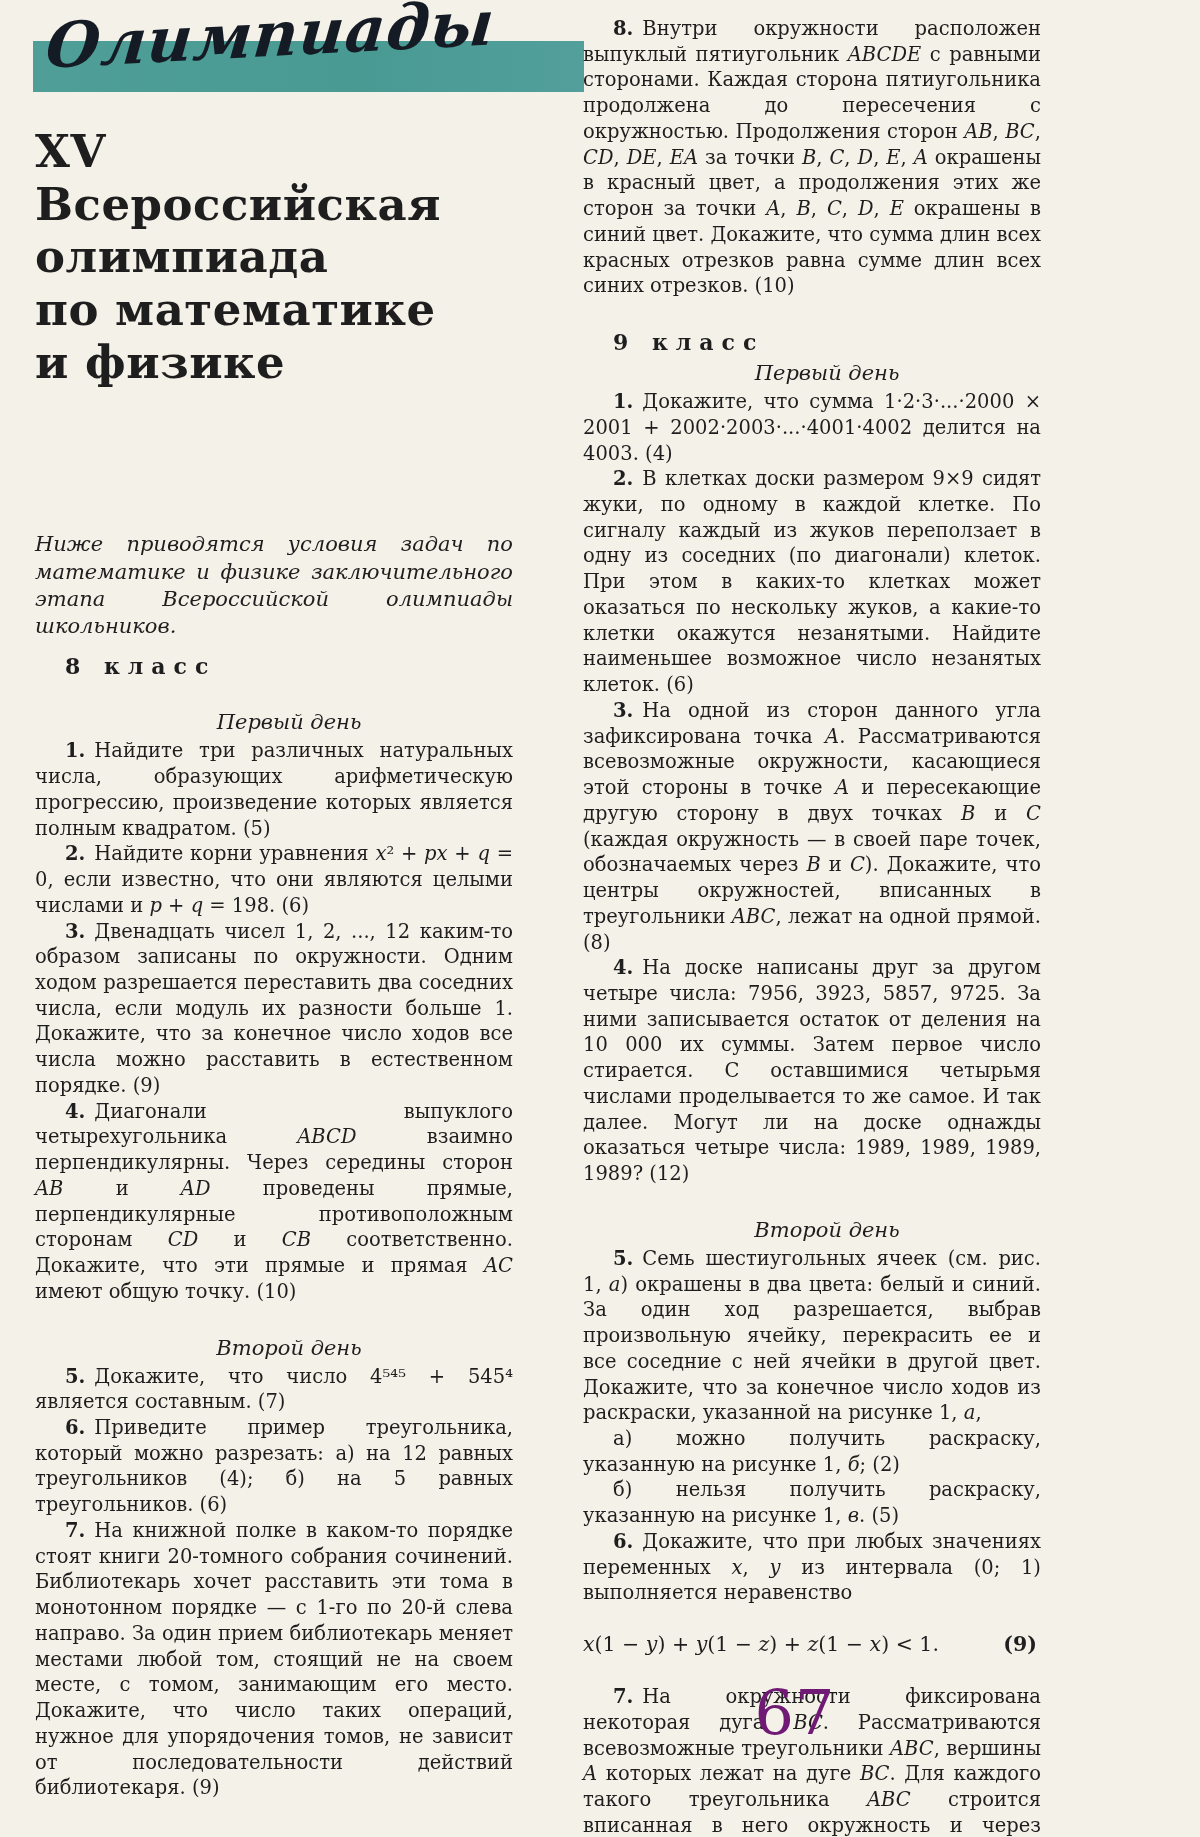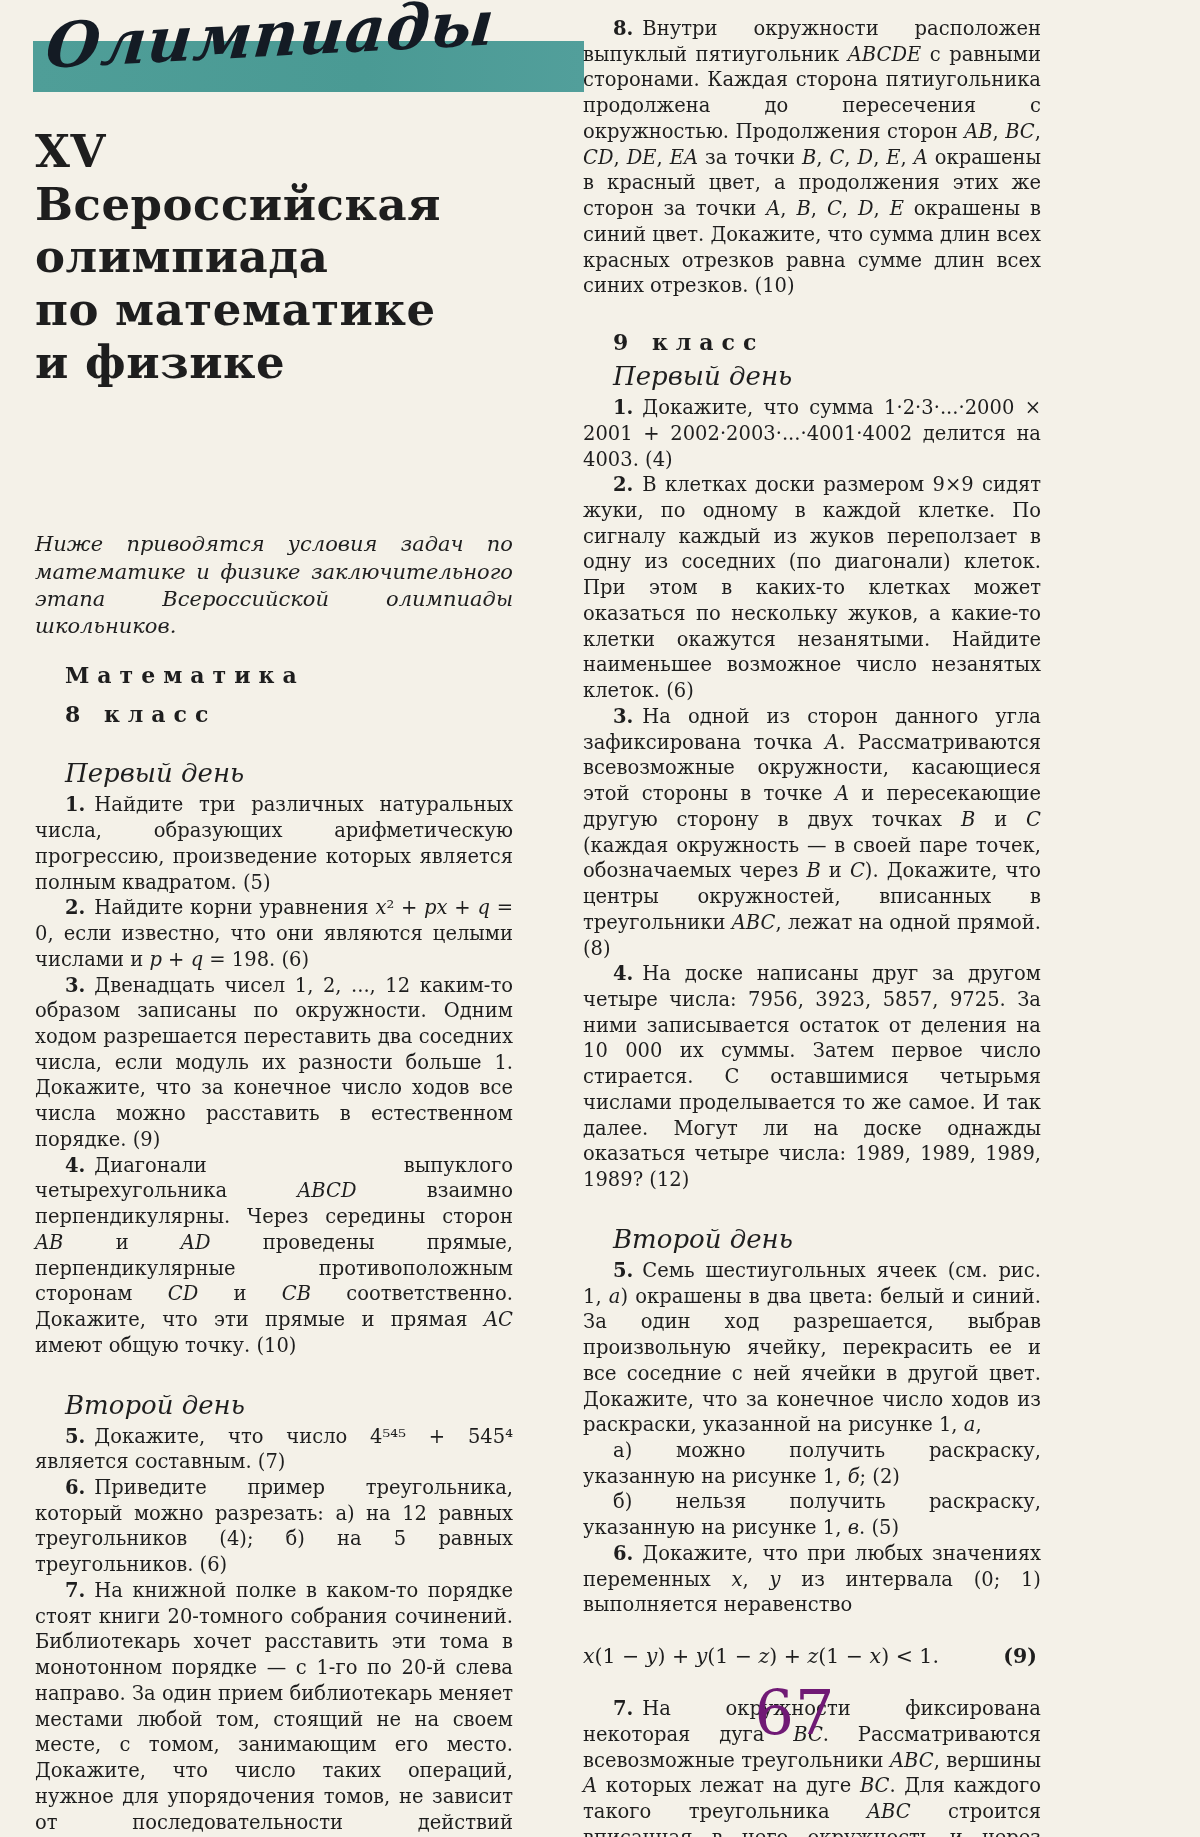--- a/index.html
+++ b/index.html
@@ -49,21 +49,21 @@
   .subject{
     margin:22px 0 0 0;padding-left:30px;
     font-size:22px;font-weight:bold;letter-spacing:8px;
   }
   .grade{
     margin:13px 0 0 0;padding-left:30px;
     font-size:22px;font-weight:bold;letter-spacing:8px;
   }
   .day{
     margin:31px 0 4px 0;padding-left:30px;
-    font-size:26px;font-weight:normal;font-style:italic;
+    font-size:21px;font-weight:normal;font-style:italic;text-align:center;
   }
   .problem{
     margin:0;
     font-size:19.5px;line-height:1.32;
     text-align:justify;
     text-indent:30px;
   }
   .pnum{font-weight:bold;margin-right:9px;}
   .col.right .first-problem{margin-top:16px;}
   .col.right .grade{margin-top:30px;}
@@ -91,21 +91,20 @@
   <div class="script">Олимпиады</div>
 
   <div class="col left">
     <h1 class="title">XV Всероссийская
 олимпиада
 по математике
 и физике</h1>
 
     <p class="lead first">Ниже приводятся условия задач по математике и физике заключительного этапа Всероссийской олимпиады школьников.</p>
 
-    <h2 class="subject">Математика</h2>
     <h3 class="grade">8 класс</h3>
 
     <h4 class="day">Первый день</h4>
     <p class="problem"><span class="pnum">1.</span><span class="ptext">Найдите три различных натуральных числа, образующих арифметическую прогрессию, произведение которых является полным квадратом. (5)</span></p>
     <p class="problem"><span class="pnum">2.</span><span class="ptext">Найдите корни уравнения <i>x</i>² + <i>px</i> + <i>q</i> = 0, если известно, что они являются целыми числами и <i>p</i> + <i>q</i> = 198. (6)</span></p>
     <p class="problem"><span class="pnum">3.</span><span class="ptext">Двенадцать чисел 1, 2, ..., 12 каким-то образом записаны по окружности. Одним ходом разрешается переставить два соседних числа, если модуль их разности больше 1. Докажите, что за конечное число ходов все числа можно расставить в естественном порядке. (9)</span></p>
     <p class="problem"><span class="pnum">4.</span><span class="ptext">Диагонали выпуклого четырехугольника <i>ABCD</i> взаимно перпендикулярны. Через середины сторон <i>AB</i> и <i>AD</i> проведены прямые, перпендикулярные противоположным сторонам <i>CD</i> и <i>CB</i> соответственно. Докажите, что эти прямые и прямая <i>AC</i> имеют общую точку. (10)</span></p>
 
     <h4 class="day">Второй день</h4>
     <p class="problem"><span class="pnum">5.</span><span class="ptext">Докажите, что число 4⁵⁴⁵ + 545⁴ является составным. (7)</span></p>

